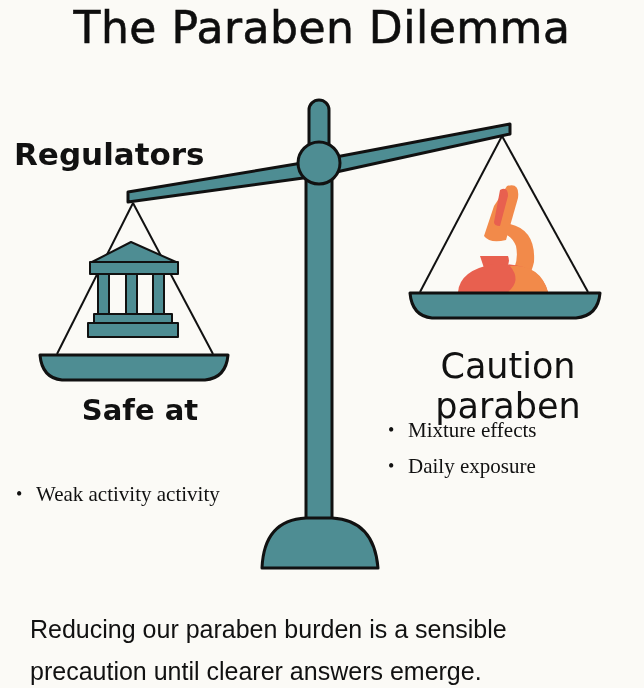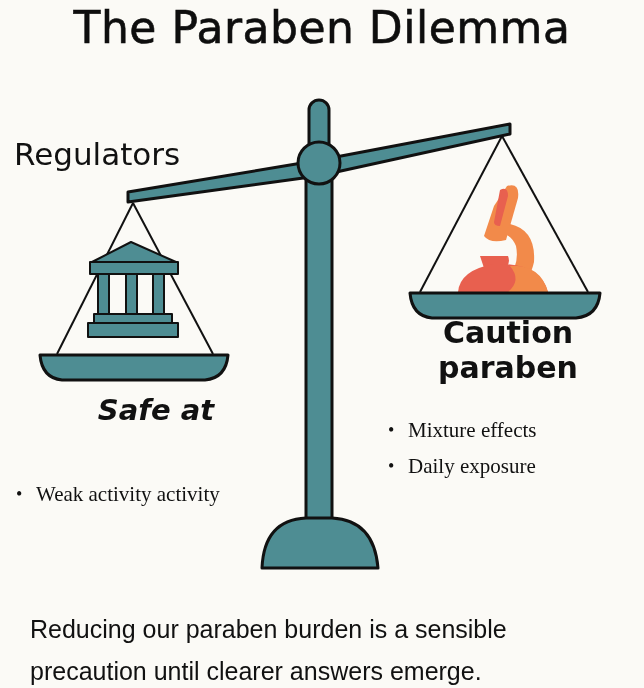--- a/index.html
+++ b/index.html
@@ -11,30 +11,30 @@
     }
     .abs { position:absolute; }
     #title {
       left:0; width:644px; top:2px; text-align:center;
       font-size:44px; font-weight:400; letter-spacing:0.5px;
       font-family:"DejaVu Sans", sans-serif; color:#0e0e0e;
       -webkit-text-stroke:0.6px #0e0e0e;
     }
     #scale-svg { left:0; top:0; }
     #regulators-label {
-      left:14px; top:136px; font-size:31px; font-weight:400;
+      left:14px; top:136px; font-size:31px; font-weight:700;
       font-family:"DejaVu Sans", sans-serif;
     }
     .side-heading {
       text-align:center; font-family:"DejaVu Sans", sans-serif; line-height:1.15;
     }
-    #left-heading { left:26px; width:260px; top:394px; font-size:29px;font-style:italic; }
+    #left-heading { left:10px; width:260px; top:394px; font-size:29px; }
     #left-heading .l1 { font-weight:700; display:block; }
     #left-heading .l2 { font-weight:400; display:block; font-size:30px; }
-    #right-heading { left:408px; width:200px; top:316px; font-size:30px; font-weight:700; }
+    #right-heading { left:408px; width:200px; top:346px; font-size:35px; font-weight:400; }
     #right-heading span { display:block; }
     ul.bullets {
       list-style:none; margin:0; padding:0;
       font-family:Liberation Serif, serif; font-size:21px; line-height:24px;
     }
     ul.bullets li { position:relative; padding-left:20px; margin-bottom:10px; }
     ul.bullets li::before {
       content:"•"; position:absolute; left:0; top:0; font-size:18px;
     }
     #left-bullets { left:16px; top:482px; width:240px; }

